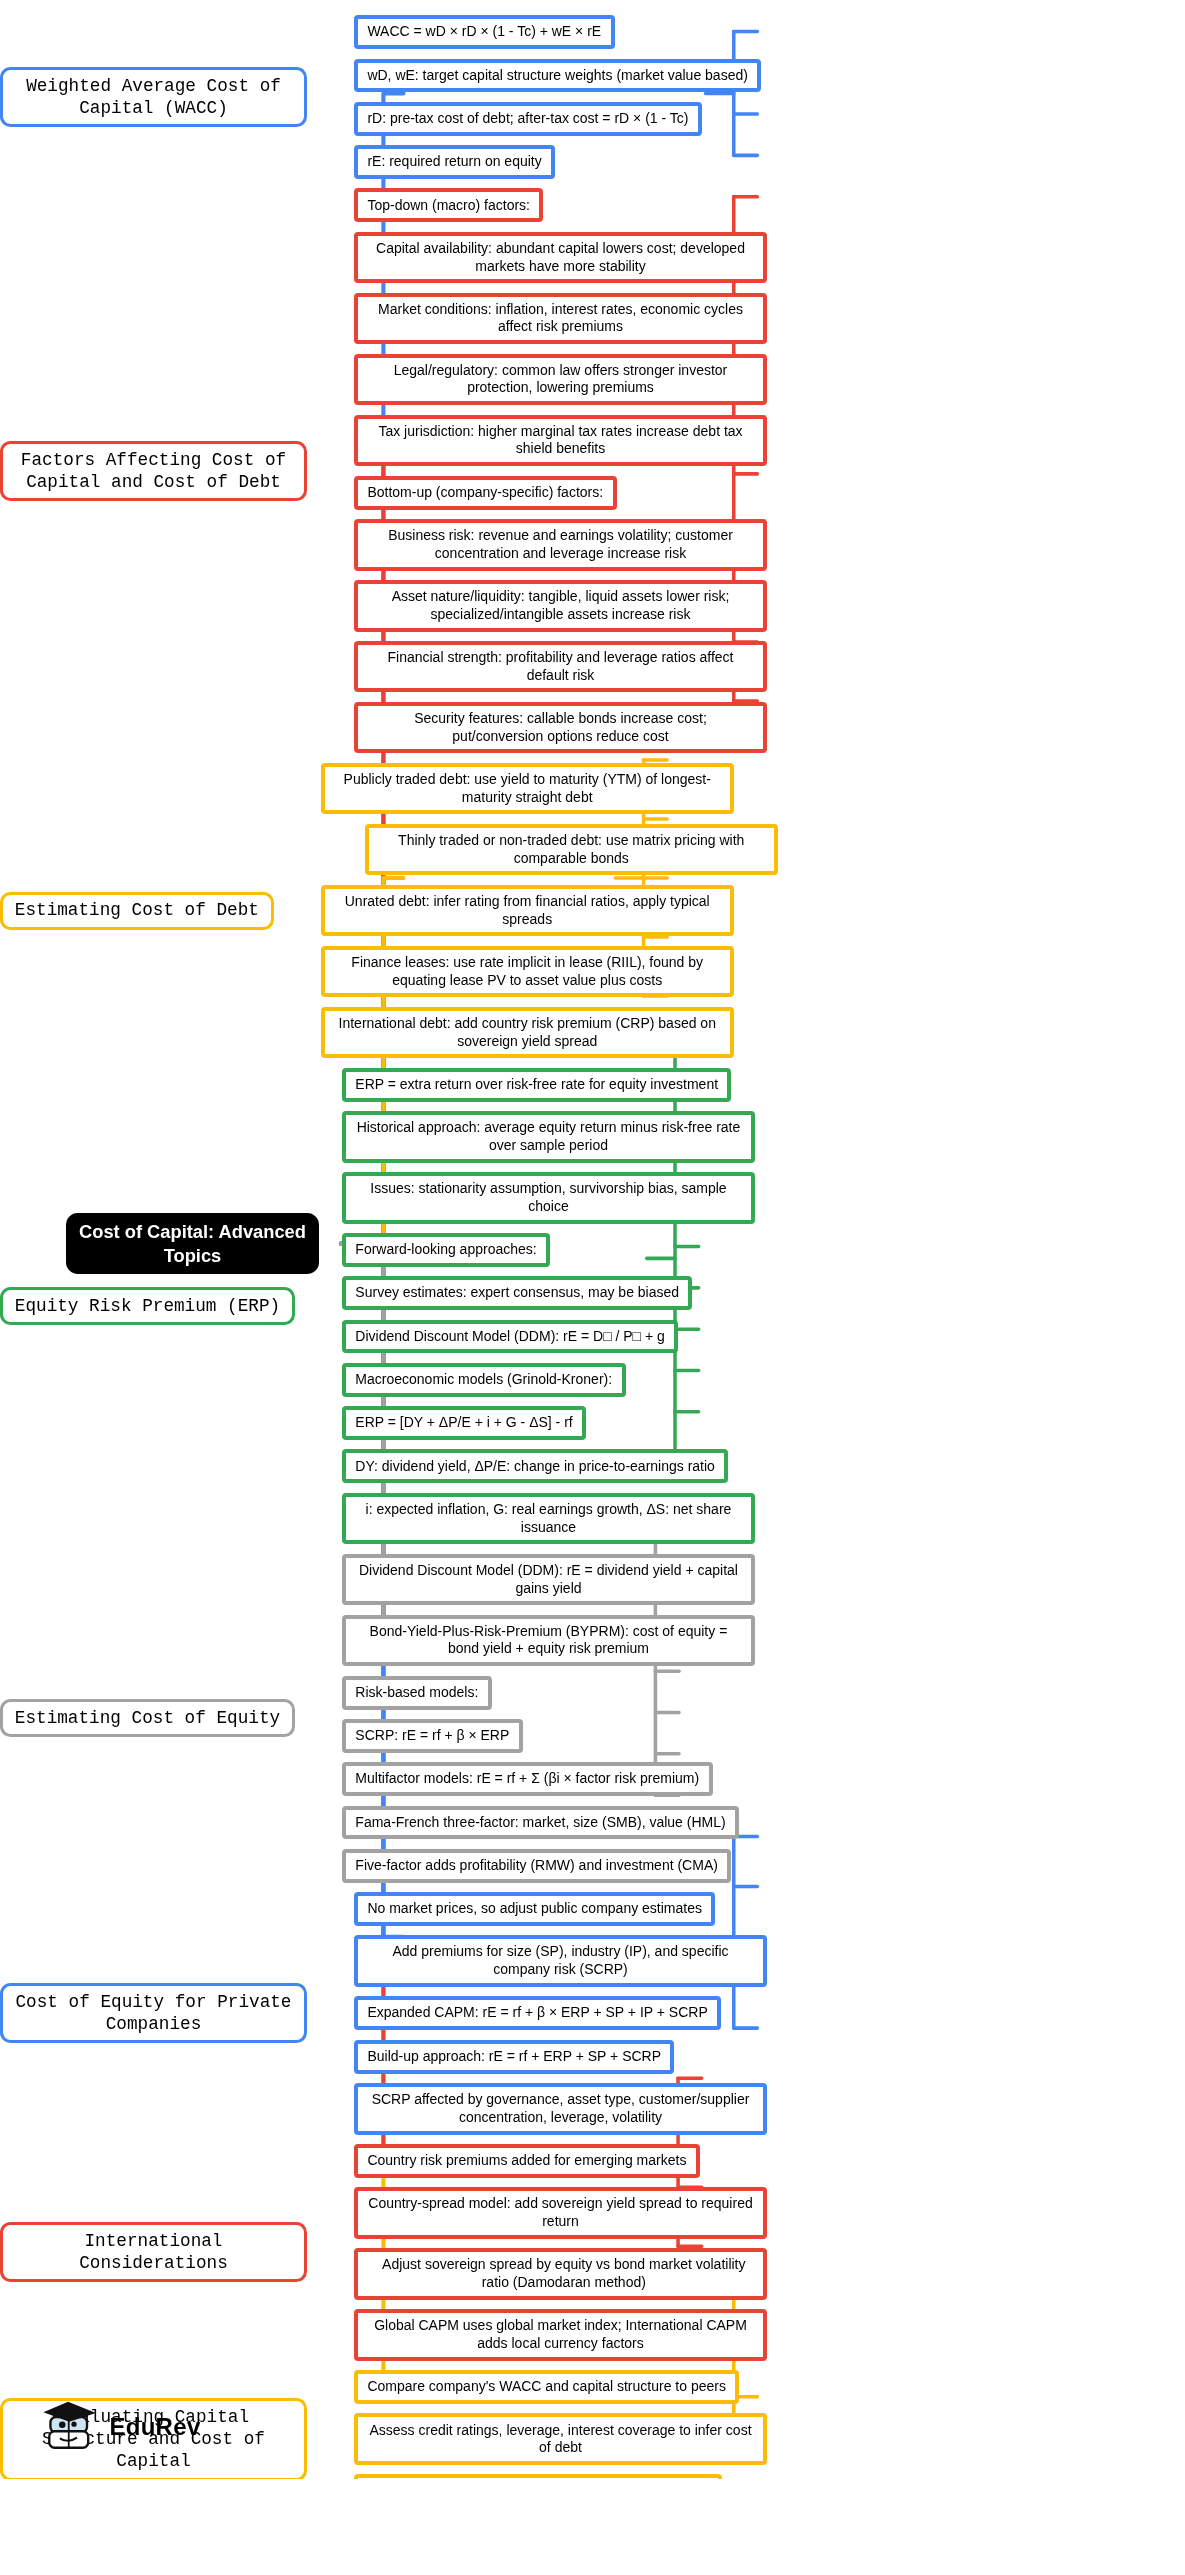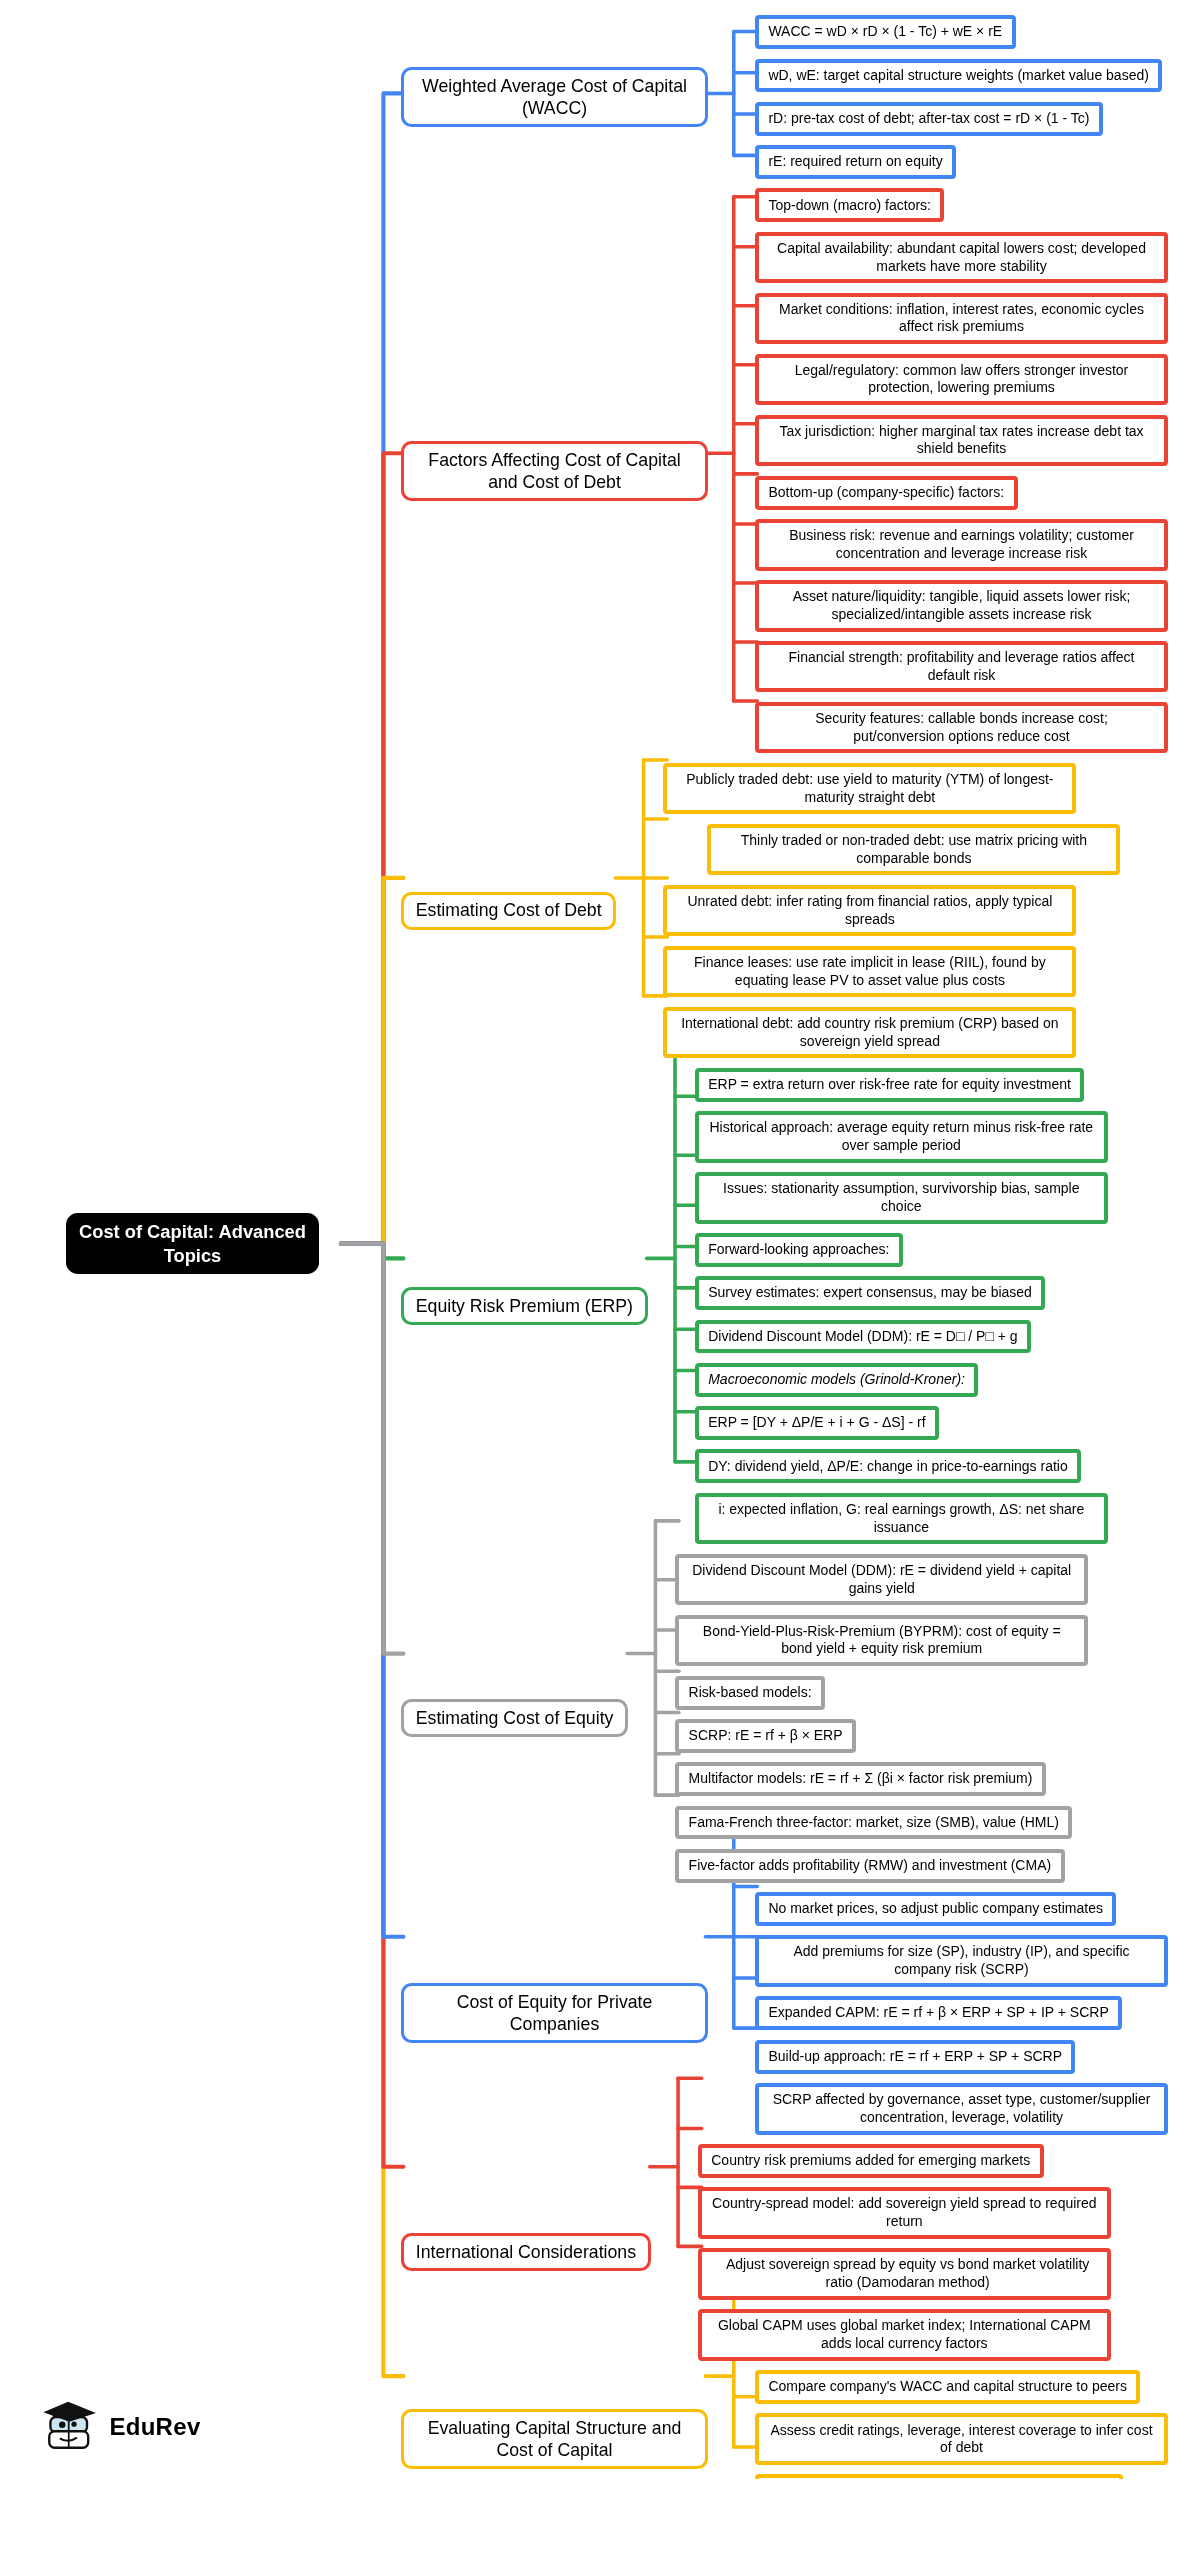--- a/index.html
+++ b/index.html
@@ -1,21 +1,21 @@
 <!DOCTYPE html>
 <html style="font-size:9.4px"><head>
 <meta charset="utf-8">
 <style>
   html,body{margin:0;padding:0;background:#fff;}
   body{width:1185px;position:relative;font-family:"Liberation Sans",sans-serif;color:#000;}
   #canvas{position:relative;width:1185px;}
   #connectors{position:absolute;left:0;top:0;z-index:0;}
   #branches{position:absolute;left:0;top:15.3px;z-index:1;display:flex;flex-direction:column;row-gap:9.4px;}
   .branch{display:flex;align-items:center;}
-  .title-wrap{flex:none;margin-left:401px;display:flex;align-items:flex-start;}
+  .title-wrap{flex:none;display:flex;align-items:flex-start;font-family:Liberation Mono, monospace;}
   .node{background:#fff;box-sizing:border-box;}
   .title{border:3.5px solid #000;border-radius:10.6px;padding:4.7px 11.8px;font-size:17.7px;line-height:22.4px;
          text-align:center;max-width:307px;width:max-content;}
   .leaves{flex:none;margin-left:47px;display:flex;flex-direction:column;row-gap:9.4px;align-items:flex-start;}
   .leaf{border:4px solid #84cc16;border-radius:4px;padding:4.1px 9.4px;font-size:14px;line-height:17.7px;
         text-align:center;max-width:413px;width:max-content;}
   #root-node{position:absolute;left:66px;width:253px;background:#000;color:#fff;font-weight:bold;
              font-size:18.3px;line-height:23.6px;text-align:center;border-radius:11.8px;padding:7px 8.3px;
              z-index:2;box-sizing:border-box;}
   #logo{position:absolute;left:41px;display:flex;align-items:center;gap:9.4px;z-index:1;}
@@ -148,21 +148,21 @@
     <div class="title-wrap">
       <div class="node title" style="border-color: rgb(52, 168, 83);">Equity Risk Premium (ERP)</div>
     </div>
     <div class="leaves">
           <div class="node leaf" style="border-color: rgb(52, 168, 83);">ERP = extra return over risk-free rate for equity investment</div>
           <div class="node leaf" style="border-color: rgb(52, 168, 83);">Historical approach: average equity return minus risk-free rate over sample period</div>
           <div class="node leaf" style="border-color: rgb(52, 168, 83);">Issues: stationarity assumption, survivorship bias, sample choice</div>
           <div class="node leaf" style="border-color: rgb(52, 168, 83);">Forward-looking approaches:</div>
           <div class="node leaf" style="border-color: rgb(52, 168, 83);">Survey estimates: expert consensus, may be biased</div>
           <div class="node leaf" style="border-color: rgb(52, 168, 83);">Dividend Discount Model (DDM): rE = D□ / P□ + g</div>
-          <div class="node leaf" style="border-color: rgb(52, 168, 83); font-style: italic;">Macroeconomic models (Grinold-Kroner):</div>
+          <div class="node leaf" style="border-color: rgb(52, 168, 83);">Macroeconomic models (Grinold-Kroner):</div>
           <div class="node leaf" style="border-color: rgb(52, 168, 83);">ERP = [DY + ΔP/E + i + G - ΔS] - rf</div>
           <div class="node leaf" style="border-color: rgb(52, 168, 83);">DY: dividend yield, ΔP/E: change in price-to-earnings ratio</div>
           <div class="node leaf" style="border-color: rgb(52, 168, 83);">i: expected inflation, G: real earnings growth, ΔS: net share issuance</div>
         </div>
   </div>
       <div class="branch">
     <div class="title-wrap">
       <div class="node title" style="border-color: rgb(162, 162, 162);">Estimating Cost of Equity</div>
     </div>
     <div class="leaves">

